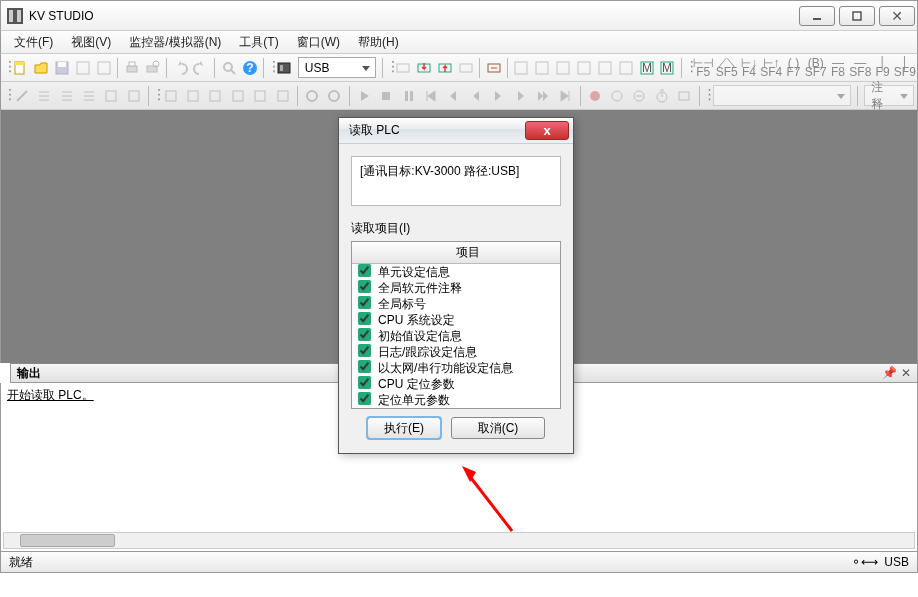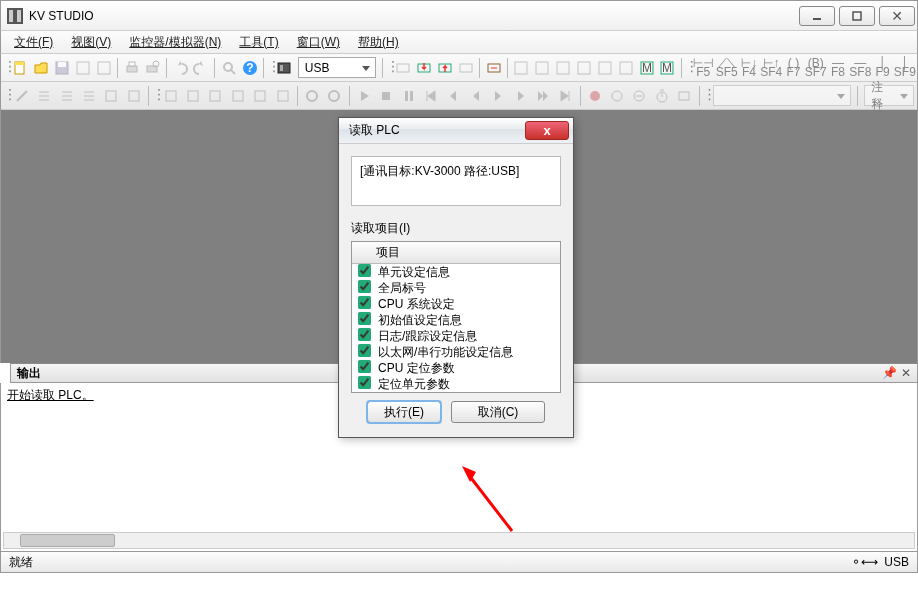--- a/index.html
+++ b/index.html
@@ -5,21 +5,21 @@
 *{box-sizing:border-box;margin:0;padding:0;font-family:"Microsoft YaHei","SimSun",sans-serif;font-size:12px;}
 body{width:918px;height:597px;background:#fff;overflow:hidden;position:relative;}
 .titlebar{height:30px;border:1px solid #999;border-bottom:none;display:flex;align-items:center;justify-content:space-between;padding:0 2px 0 6px;background:linear-gradient(#fff,#f0f0f0);}
 .titlebar-left{display:flex;align-items:center;gap:6px;}
 .app-icon{width:16px;height:16px;background:#555;display:inline-block;position:relative;}
 .app-icon::before{content:"";position:absolute;left:2px;top:2px;width:4px;height:12px;background:#ccc;}
 .app-icon::after{content:"";position:absolute;right:2px;top:2px;width:4px;height:12px;background:#ccc;}
 .win-btns{display:flex;gap:4px;}
 .win-btn{width:36px;height:20px;border:1px solid #888;border-radius:3px;background:linear-gradient(#fdfdfd,#e8e8e8);display:flex;align-items:center;justify-content:center;font-family:Arial;color:#555;}
 .menubar{height:24px;border:1px solid #999;border-top:1px solid #ccc;border-bottom:1px solid #ccc;display:flex;align-items:center;padding-left:4px;background:linear-gradient(#fdfdfd,#f0f0f0);}
-.menu-item{padding:0 9px;color:#222;text-decoration:underline;}
+.menu-item{padding:0 9px;color:#222;}
 .toolbars{border-left:1px solid #999;border-right:1px solid #999;background:linear-gradient(#fafafa,#e6e6e6);}
 .trow{height:28px;display:flex;align-items:center;padding-left:2px;border-bottom:1px solid #ccc;}
 .gr{width:6px;align-self:stretch;margin-right:2px;position:relative;}
 .gr::before{content:"⋮";position:absolute;left:0;top:4px;color:#888;font-size:14px;}
 .tbtn{width:22px;height:22px;margin:0 1px;display:flex;align-items:center;justify-content:center;border:1px solid transparent;border-radius:2px;}
 .tbtn svg{width:16px;height:16px;}
 .sep{width:1px;height:20px;background:#bbb;margin:0 3px;}
 .combo{height:21px;border:1px solid #aaa;background:#fff;display:flex;align-items:center;padding:0 18px 0 6px;position:relative;margin:0 3px;}
 .combo::after{content:"";position:absolute;right:5px;top:8px;border-left:4px solid transparent;border-right:4px solid transparent;border-top:5px solid #555;}
 .flabel{width:22px;height:22px;margin:0 1px;display:flex;flex-direction:column;align-items:center;justify-content:center;color:#888;font-size:9px;line-height:9px;}
@@ -33,21 +33,21 @@
 .statusbar{height:22px;border:1px solid #999;background:linear-gradient(#fdfdfd,#e8e8e8);display:flex;align-items:center;justify-content:space-between;padding:0 8px;}
 .status-right{display:flex;align-items:center;gap:6px;}
 
 .dialog{position:absolute;left:338px;top:117px;width:236px;background:#f0f0f0;border:1px solid #555;box-shadow:2px 2px 8px rgba(0,0,0,0.25);}
 .dlg-title{height:26px;background:linear-gradient(#fff,#e8ecef 45%,#dde3e8 46%,#eef2f6);display:flex;align-items:center;justify-content:space-between;padding-left:10px;border-bottom:1px solid #ccc;}
 .dlg-close{width:44px;height:19px;margin-right:4px;background:linear-gradient(#e67,#c9302c);border:1px solid #a02622;border-radius:3px;display:flex;align-items:center;justify-content:center;color:#fff;font-weight:bold;font-family:Arial;font-size:13px;}
 .dlg-body{padding:12px 12px 14px;}
 .info-box{border:1px solid #bbb;background:#fff;padding:6px 8px;height:50px;}
 .sect-label{margin-top:14px;margin-bottom:4px;}
 .list-table{border:1px solid #999;background:#fff;width:100%;}
-.list-hd{background:linear-gradient(#fefefe,#e6e6e6);border-bottom:1px solid #bbb;text-align:left;padding:2px 0;display:flex;}
+.list-hd{background:linear-gradient(#fefefe,#e6e6e6);border-bottom:1px solid #bbb;text-align:center;padding:2px 0;display:flex;}
 .col-chk{width:24px;}
 .col-name{flex:1;}
 .list-row{display:flex;align-items:center;height:16px;}
 .list-row .chk{width:24px;text-align:center;}
 .list-row .chk input{accent-color:#2a7;}
 .list-row .nm{flex:1;padding-left:2px;white-space:nowrap;}
 .btnrow{display:flex;justify-content:flex-end;gap:6px;margin-top:8px;}
 .btnrow2{display:flex;justify-content:center;gap:10px;margin-top:8px;}
 .dlg-btn{height:22px;padding:0 10px;border:1px solid #888;border-radius:3px;background:linear-gradient(#fefefe,#e4e4e4);display:flex;align-items:center;}
 .dlg-btn.focus{outline:2px solid #7eb6ea;outline-offset:-1px;}
@@ -485,20 +485,24 @@
           <div class="col-chk"></div>
           <div class="col-name">项目</div>
         </div>
       <div id="dlg-rows">
           <div class="list-row">
             <div class="chk"><input type="checkbox" checked="" style=""></div>
             <div class="nm">单元设定信息</div>
           </div>
           <div class="list-row">
             <div class="chk"><input type="checkbox" checked="" style=""></div>
+            <div class="nm">全局软元件注释</div>
+          </div>
+          <div class="list-row">
+            <div class="chk"><input type="checkbox" checked="" style=""></div>
             <div class="nm">全局标号</div>
           </div>
           <div class="list-row">
             <div class="chk"><input type="checkbox" checked="" style=""></div>
             <div class="nm">CPU 系统设定</div>
           </div>
           <div class="list-row">
             <div class="chk"><input type="checkbox" checked="" style=""></div>
             <div class="nm">初始值设定信息</div>
           </div>

